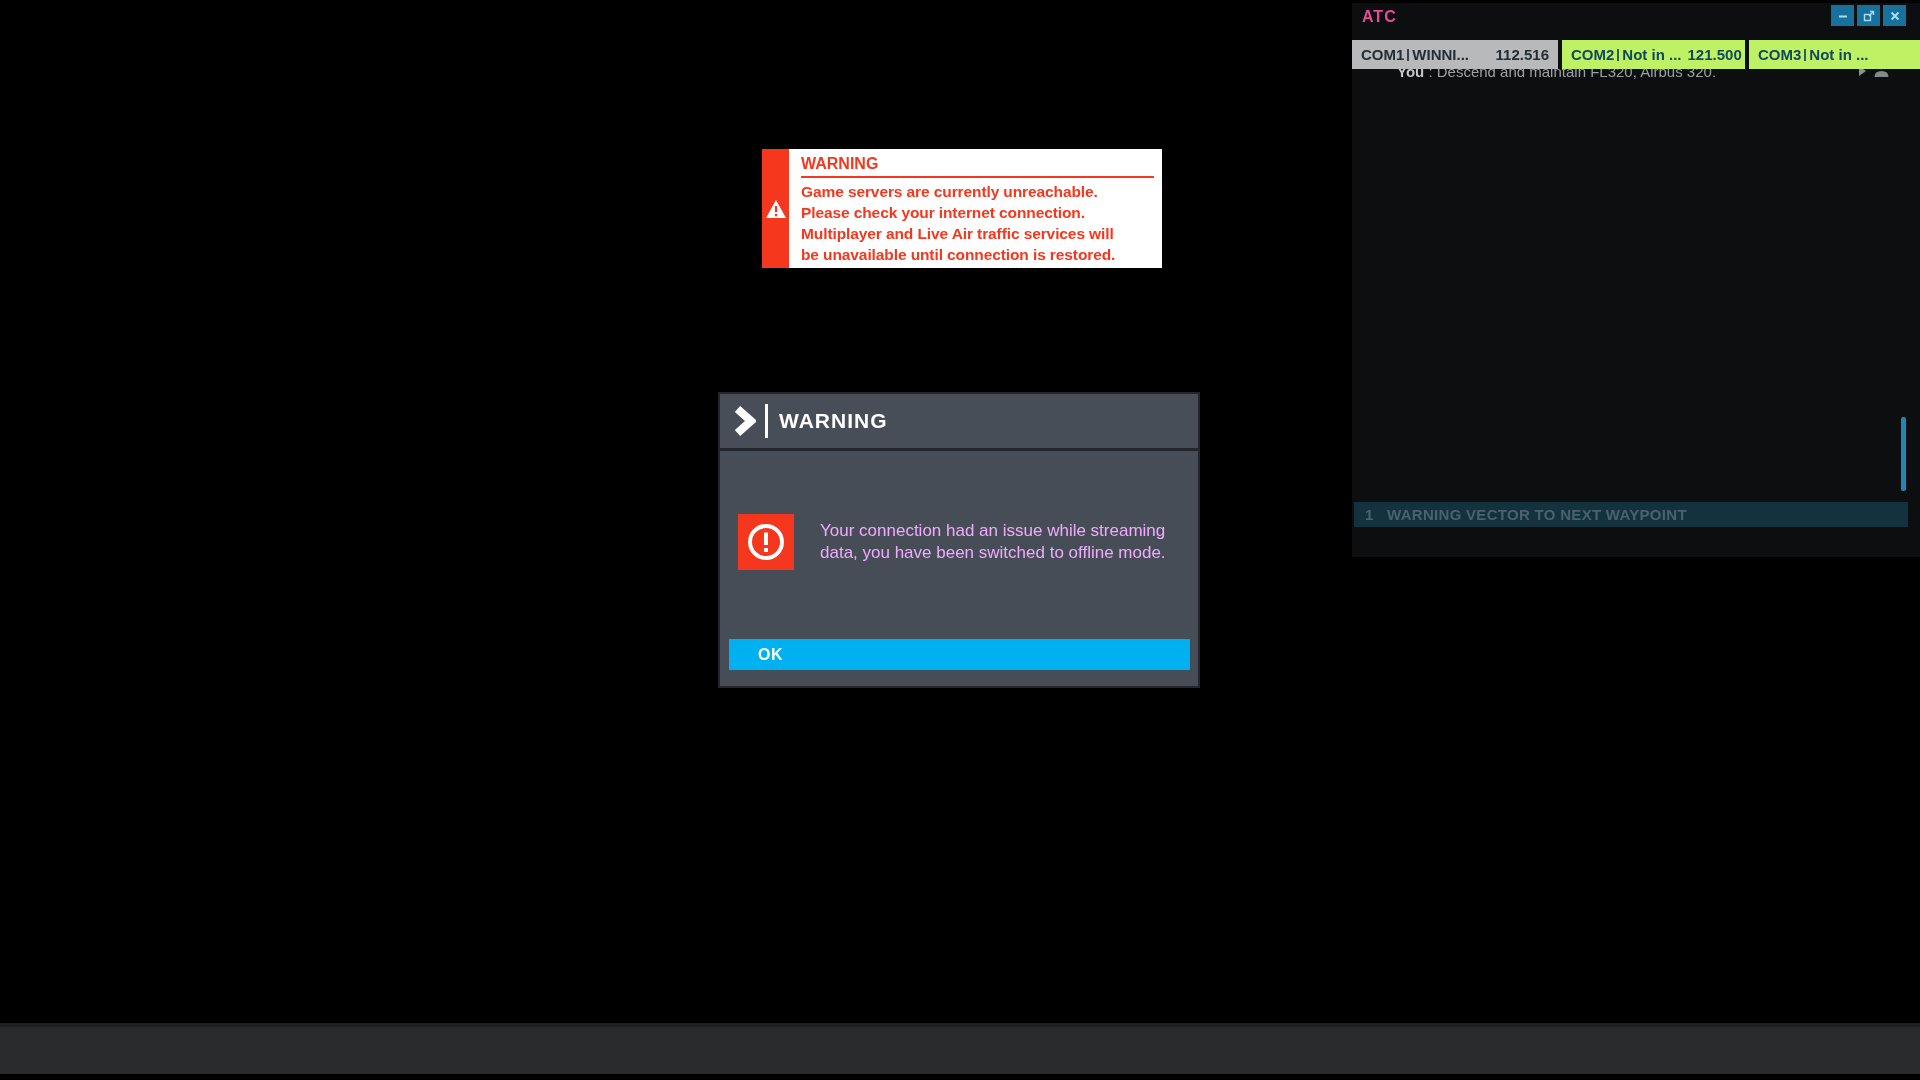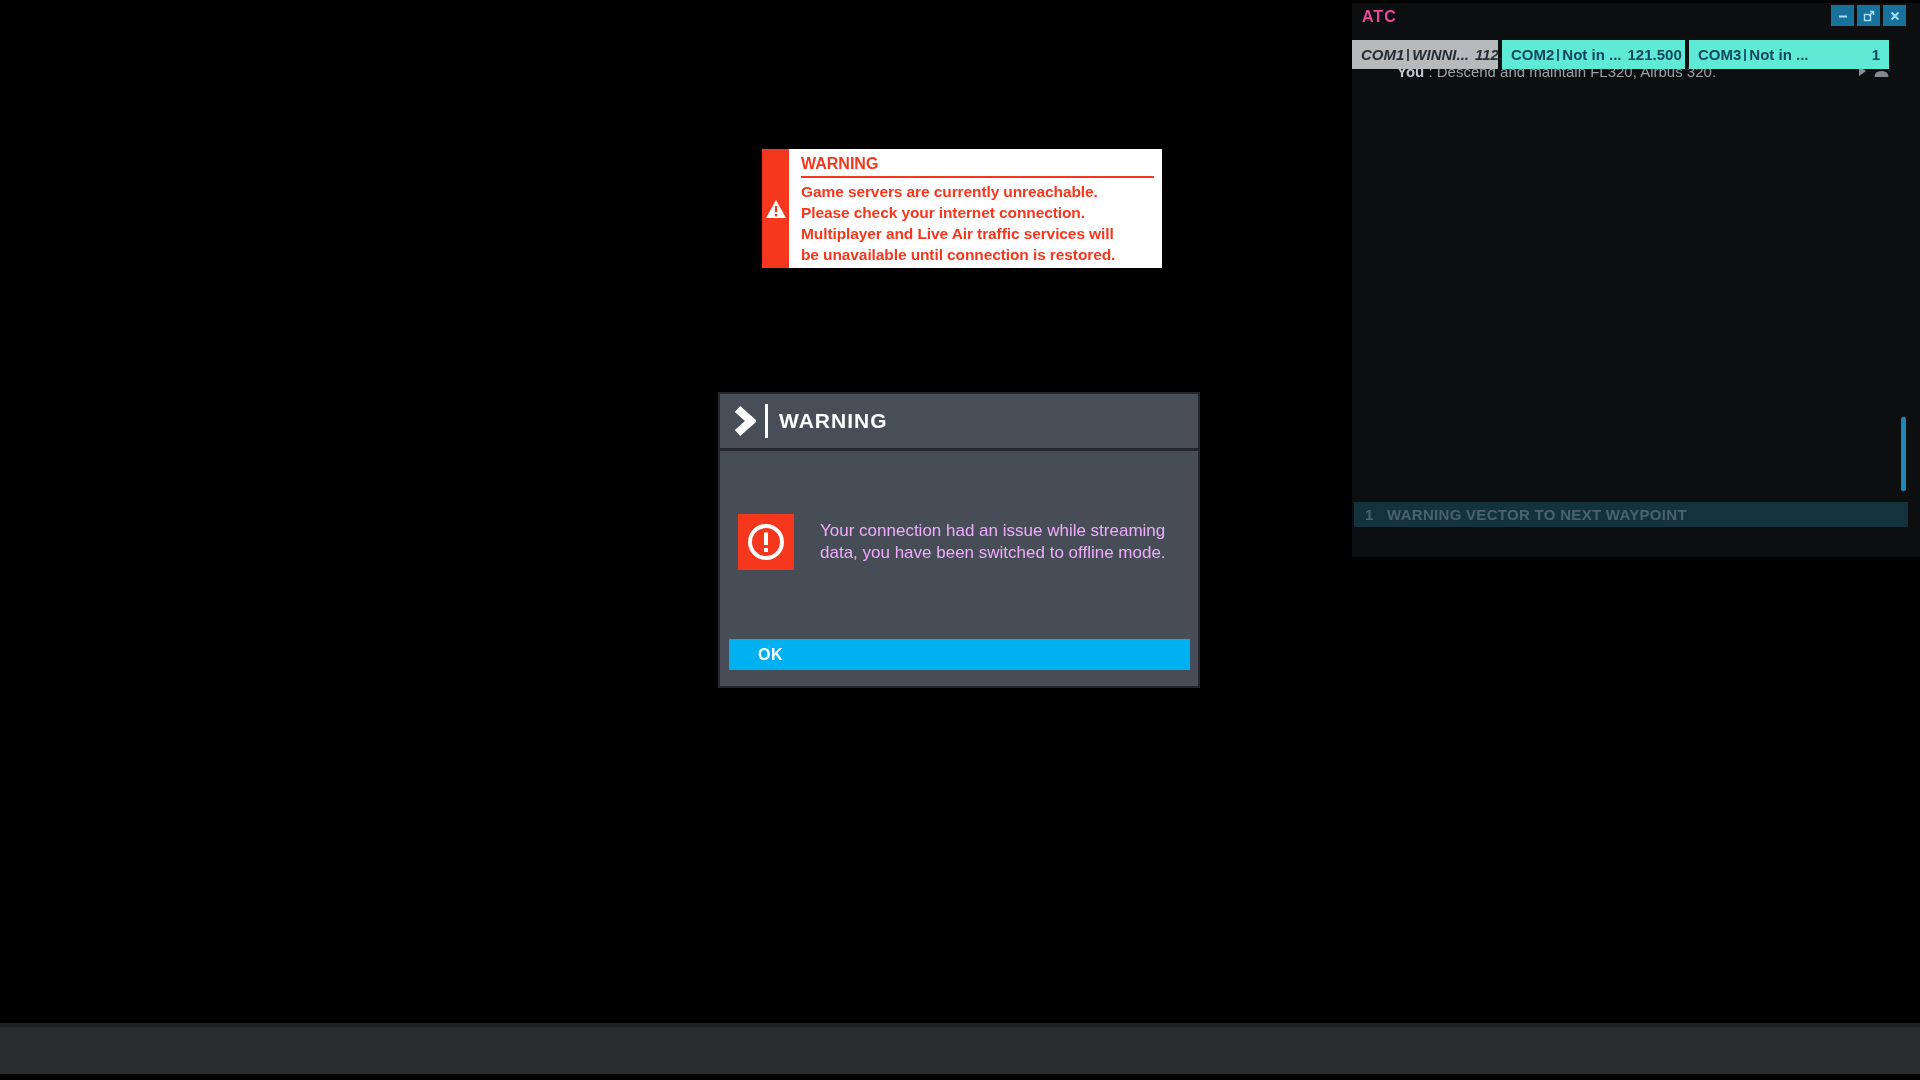--- a/index.html
+++ b/index.html
@@ -65,32 +65,32 @@
   .winbtn{
     width:23px;height:21px;background:#17719a;display:flex;align-items:center;
     justify-content:center;cursor:pointer;
   }
   
   .atc-tabs{
     position:absolute;left:0;top:37px;height:29px;display:flex;gap:4px;width:600px;
   }
   .tab{
     box-sizing:border-box;height:29px;display:flex;align-items:center;
-    padding:0 9px;font-size:15px;font-weight:bold;background:#5eead4;color:#11475f;
+    padding:0 9px;font-size:15px;font-weight:bold;background:#bef264;color:#11475f;
     cursor:pointer;flex:none;
   }
   .tab.active{background:#b7b9bb;color:#242d37;}
   .tab-com{flex:none;}
   .tab-sep{
     width:2px;height:9px;background:currentColor;display:inline-block;
     margin:4px 3px 0 3px;box-shadow:0 -3px 0 0 currentColor;opacity:.85;flex:none;
   }
   .tab-station{flex:none;}
   .tab-freq{margin-left:auto;padding-left:6px;flex:none;}
-  .tab-w1{width:146px;font-style:italic;} .tab-w2{width:183px;} .tab-w3{width:200px;}
+  .tab-w1{width:206px;} .tab-w2{width:183px;} .tab-w3{width:200px;}
   
   .atc-messages{
     position:absolute;left:0;top:66px;right:0;height:430px;overflow:hidden;
   }
   .msg{
     position:relative;box-sizing:border-box;margin:10px 2px 0;min-height:32px;
     padding:6px 96px 0 43px;font-size:15px;line-height:21px;color:#9ba0a2;
     background:#141617;
   }
   .msg .spk{color:#b9bdbf;font-weight:bold;}

